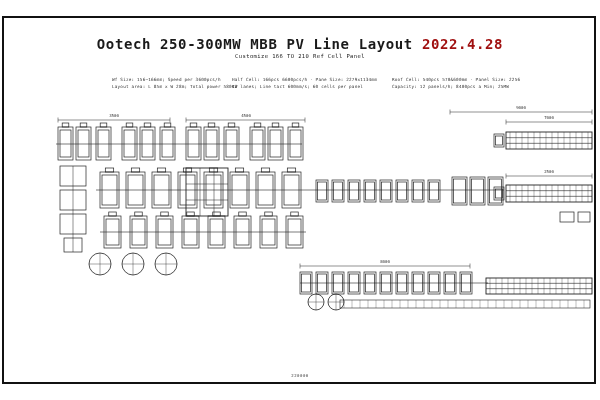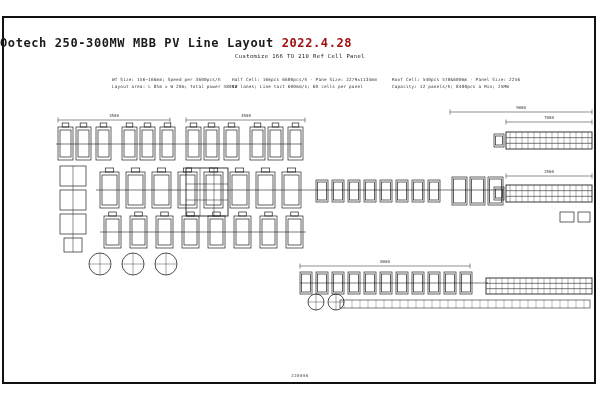--- a/index.html
+++ b/index.html
@@ -5,22 +5,22 @@
   html,body{margin:0;padding:0;}
   body{
     width:600px;height:400px;position:relative;overflow:hidden;
     background:#ffffff;font-family:"DejaVu Sans Mono","Liberation Mono",monospace;
   }
   .frame{
     position:absolute;left:2px;top:16px;width:594px;height:368px;
     border:2px solid #111;box-sizing:border-box;background:#fff;
   }
   .title-row{
-    position:absolute;left:0;top:36px;width:600px;text-align:left;
-    font-size:12px;font-weight:bold;letter-spacing:.6px;color:#1a1a1a;white-space:nowrap;
+    position:absolute;left:0;top:36px;width:600px;text-align:center;
+    font-size:14px;font-weight:bold;letter-spacing:.6px;color:#1a1a1a;white-space:nowrap;
   }
   .title-row .date{color:#a01010;}
   .subtitle-row{
     position:absolute;left:0;top:53px;width:600px;text-align:center;
     font-size:5.5px;color:#222;letter-spacing:.4px;
   }
   .spec{
     position:absolute;top:76px;font-size:4.3px;line-height:1.7;color:#333;
     white-space:nowrap;letter-spacing:.2px;
   }

